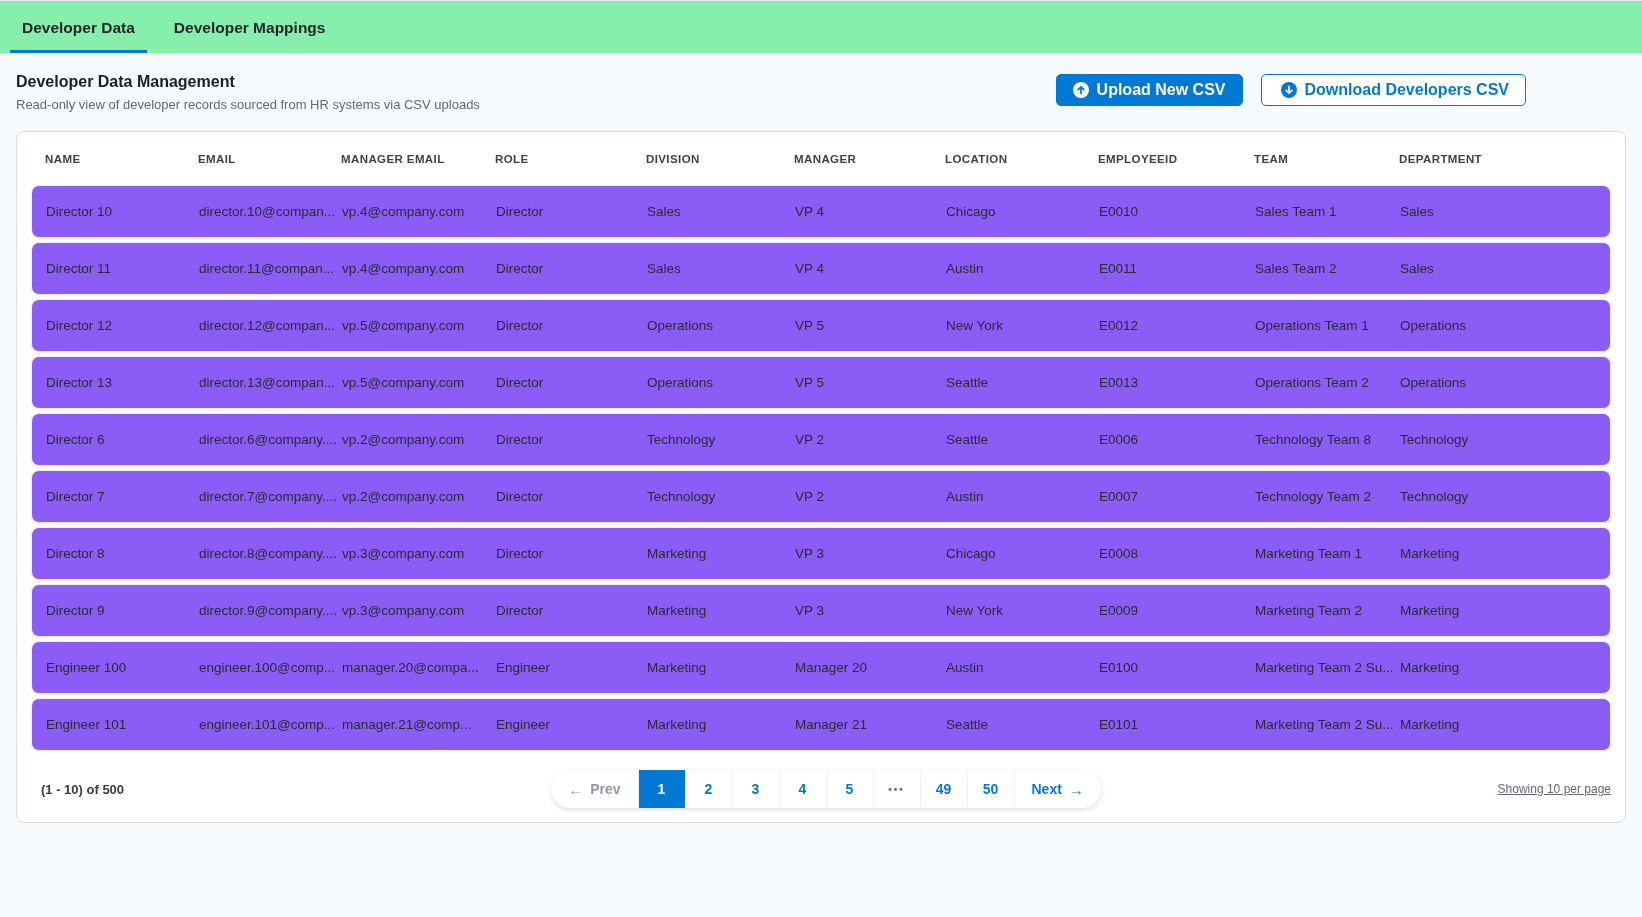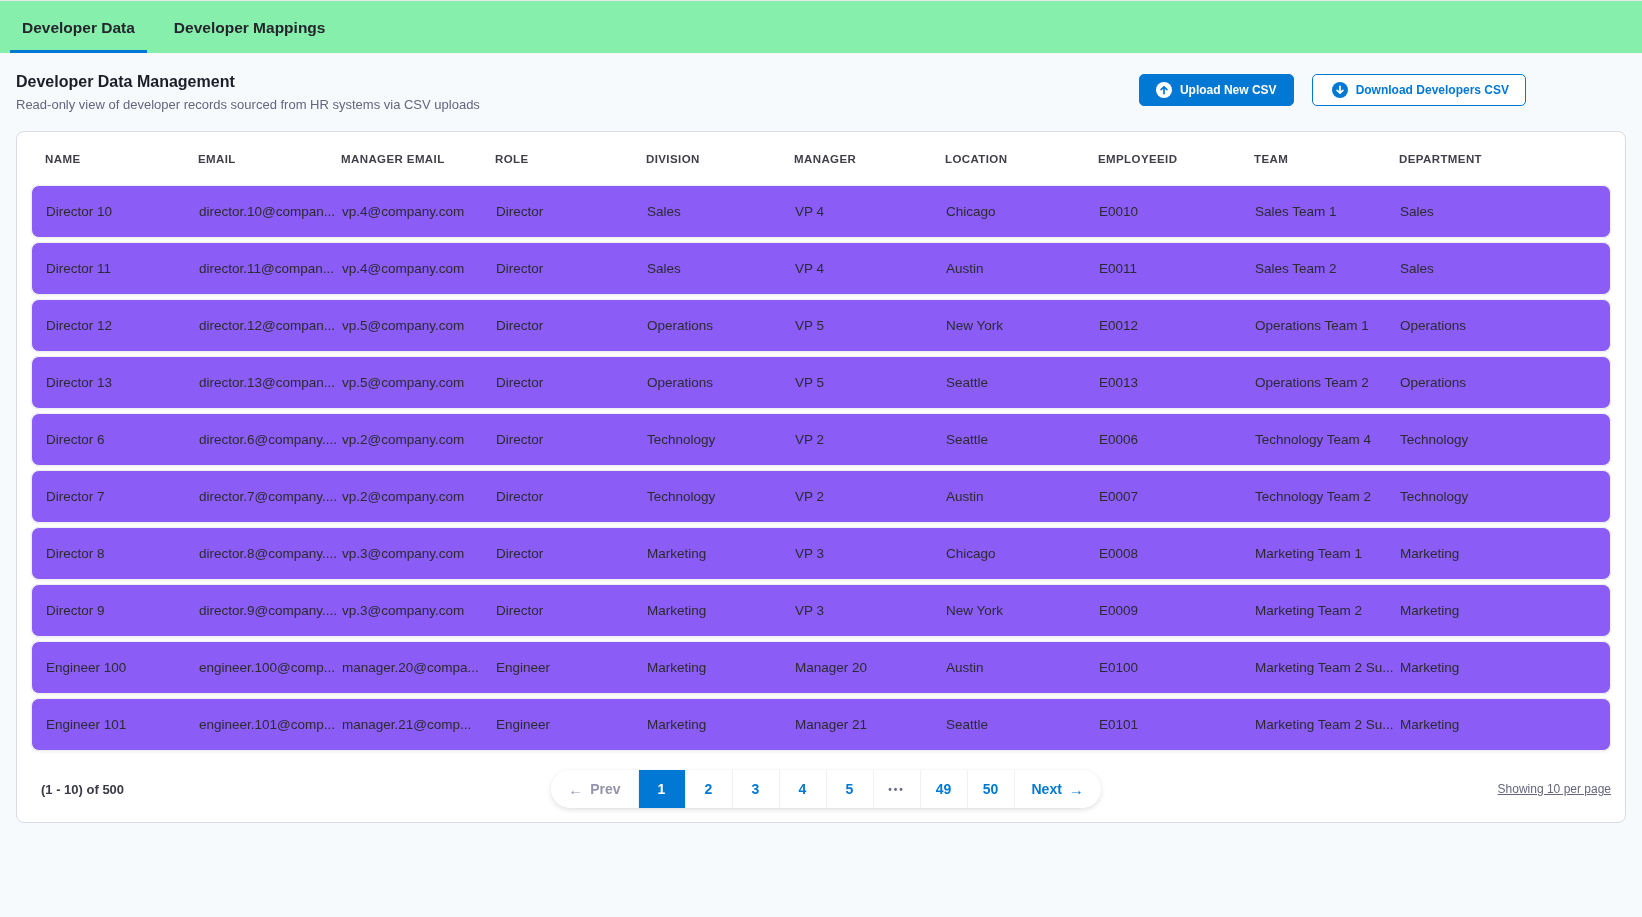--- a/index.html
+++ b/index.html
@@ -34,21 +34,21 @@
   .tab.active{border-bottom-color:var(--primary);}
 
   
   .main{flex:1;background:var(--page-bg);padding:20px 16px 0;overflow:hidden;}
   .section-head{display:flex;justify-content:space-between;align-items:flex-start;margin-bottom:19px;}
   .section-title{font-size:16px;font-weight:700;color:var(--text-dark);}
   .section-subtitle{margin-top:6px;font-size:13px;color:var(--text-gray);}
   .section-actions{display:flex;gap:18px;margin-right:100px;margin-top:1px;}
   .btn{
     display:inline-flex;align-items:center;gap:8px;height:32px;padding:0 16px;
-    border-radius:5px;font-family:"Liberation Sans",sans-serif;font-size:12px;font-weight:700;cursor:pointer;white-space:nowrap;
+    border-radius:5px;font-family:"Liberation Sans",sans-serif;font-size:16px;font-weight:700;cursor:pointer;white-space:nowrap;
   }
   .btn-primary{background:var(--primary);color:#fff;border:1px solid var(--primary);}
   .btn-outline{background:#fff;color:var(--primary);border:1.5px solid var(--primary);padding-left:19px;}
   .btn .icon{display:inline-flex;width:16px;height:16px;}
 
   
   .table-card{
     background:#fff;border:1px solid var(--container-border);border-radius:8px;
     margin-bottom:30px;padding-top:0;
   }
@@ -200,21 +200,21 @@
           </div>
           <div class="trow">
             <div class="td">Director 6</div>
             <div class="td">director.6@company....</div>
             <div class="td">vp.2@company.com</div>
             <div class="td">Director</div>
             <div class="td">Technology</div>
             <div class="td">VP 2</div>
             <div class="td">Seattle</div>
             <div class="td">E0006</div>
-            <div class="td">Technology Team 4</div>
+            <div class="td">Technology Team 8</div>
             <div class="td">Technology</div>
           </div>
           <div class="trow">
             <div class="td">Director 7</div>
             <div class="td">director.7@company....</div>
             <div class="td">vp.2@company.com</div>
             <div class="td">Director</div>
             <div class="td">Technology</div>
             <div class="td">VP 2</div>
             <div class="td">Austin</div>

